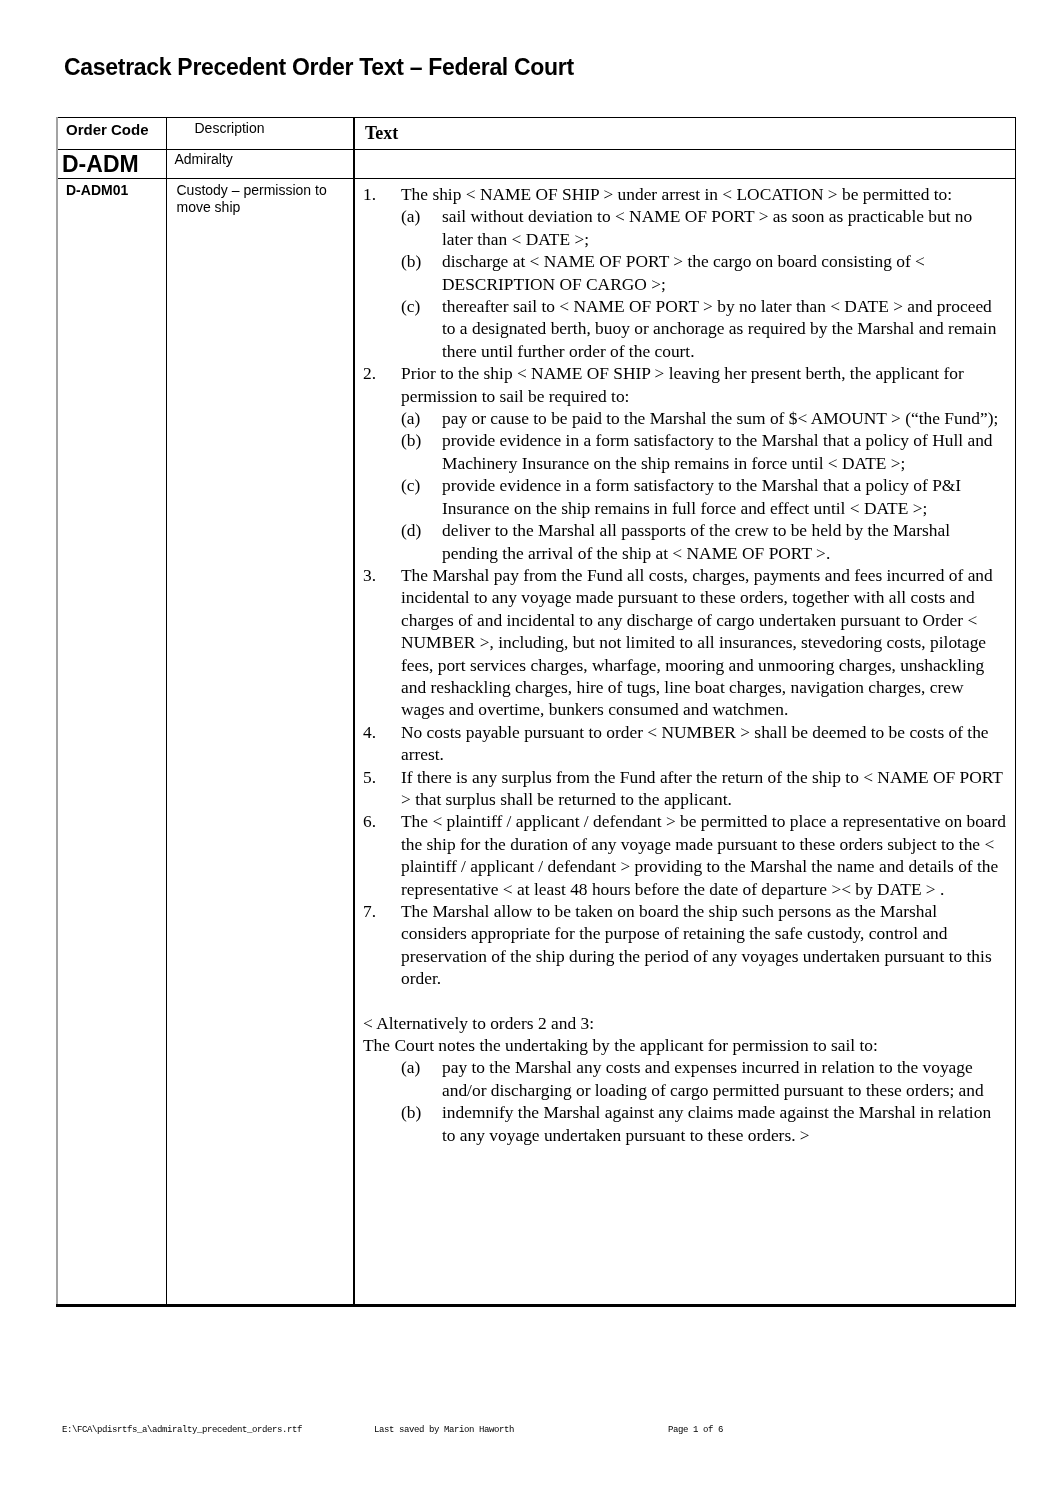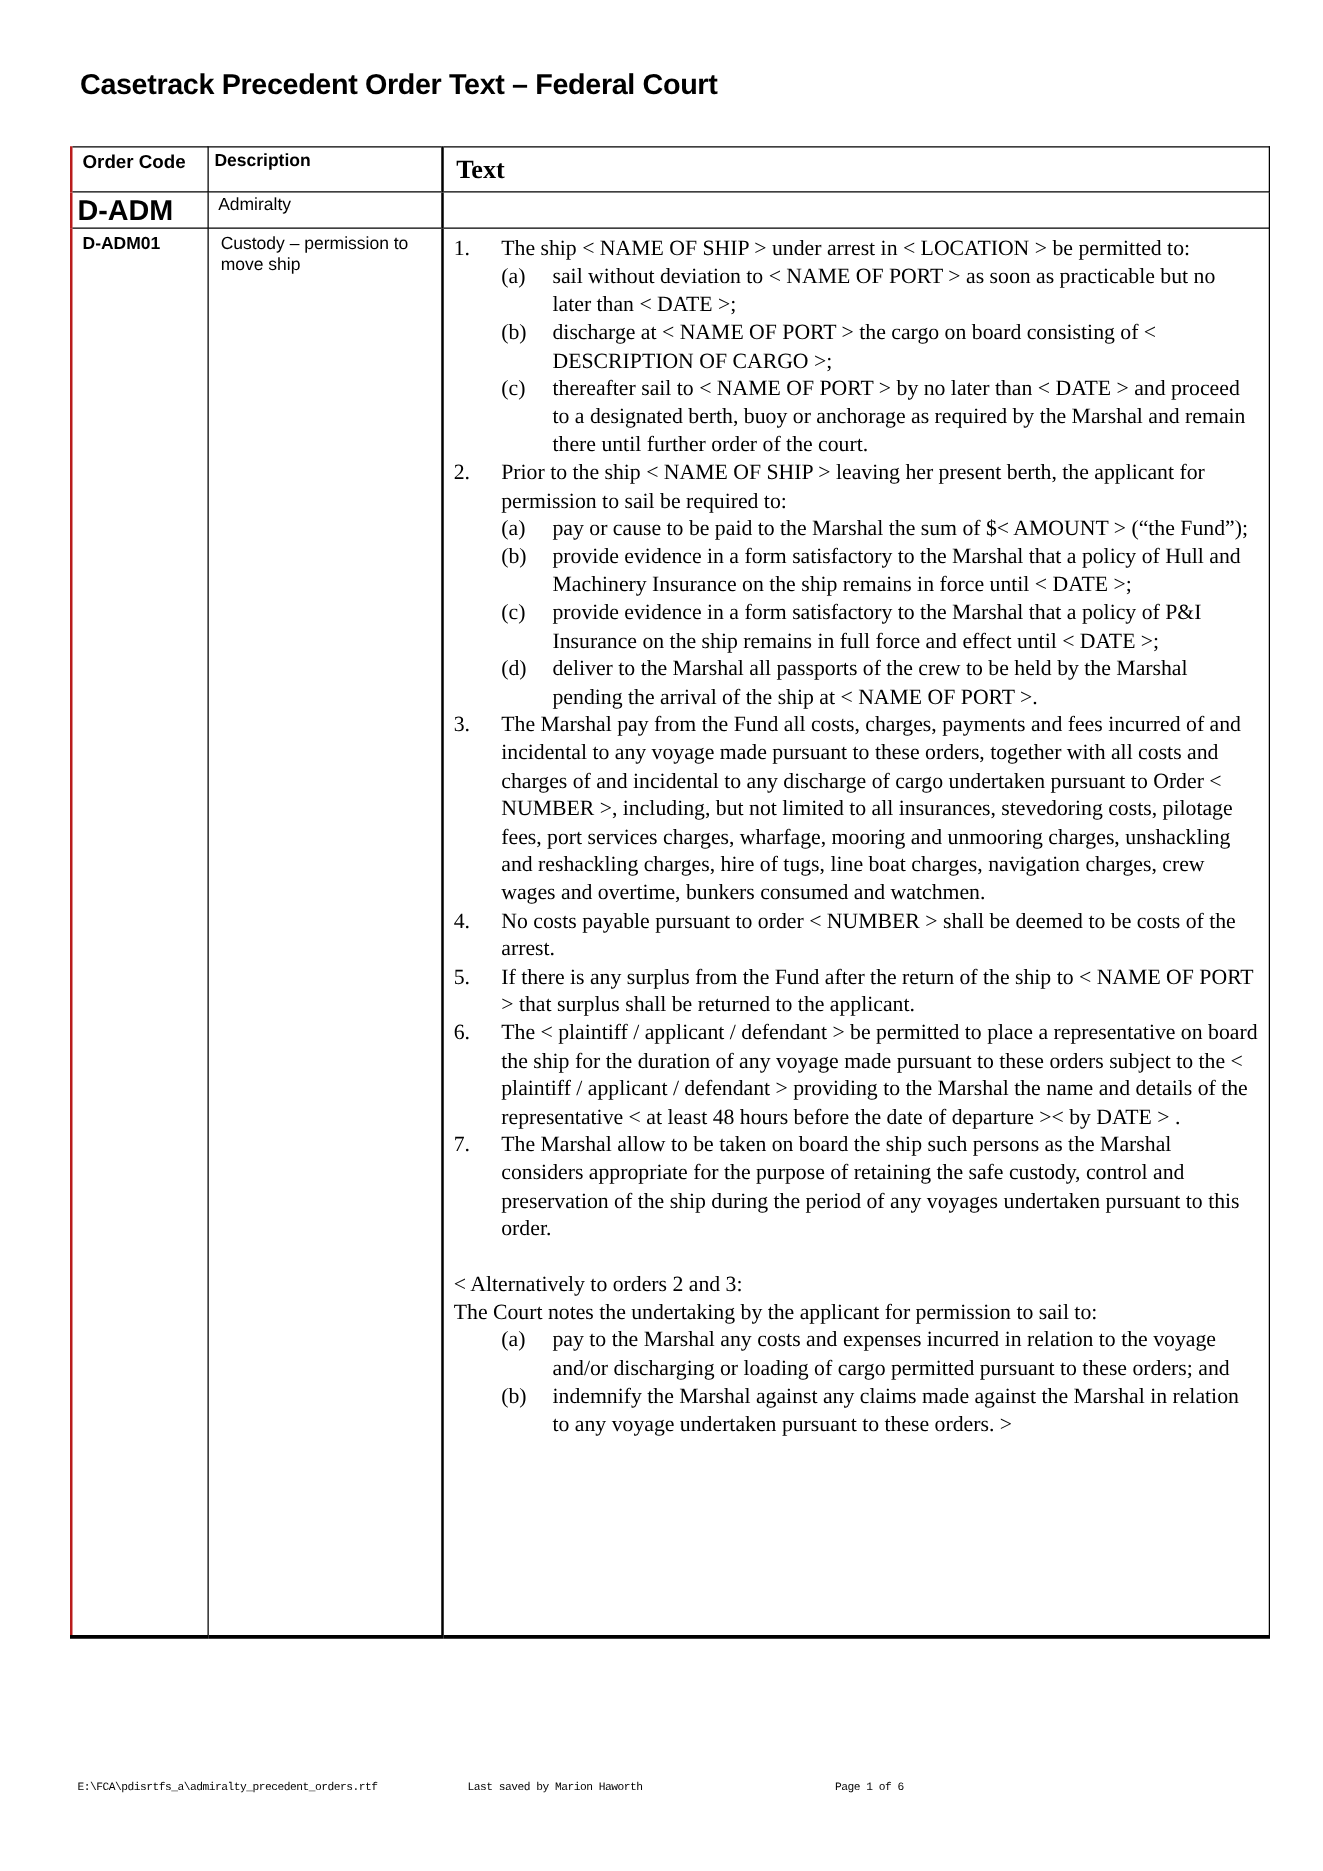--- a/index.html
+++ b/index.html
@@ -9,31 +9,31 @@
     font-family: "Liberation Sans", sans-serif; font-weight: bold; font-size: 23px;
     letter-spacing: -0.3px;
   }
   table.orders {
     position: absolute; left: 56px; top: 117px; width: 958px;
     border-collapse: collapse; table-layout: fixed;
   }
   table.orders td {
     border: 1px solid #000; vertical-align: top; padding: 0;
   }
-  table.orders tr td:first-child { border-left: 2px solid #b91c1c; }
+  table.orders tr td:first-child { border-left: 2px solid #a3a3a3; }
   table.orders tr td:nth-child(2) { border-right: 2px solid #000; }
   table.orders tr:last-child td { border-bottom: 3px solid #000; }
   col.c1 { width: 109px; }
   col.c2 { width: 188px; }
   col.c3 { width: 661px; }
   .sans { font-family: "Liberation Sans", sans-serif; }
   .serif { font-family: "Liberation Serif", serif; }
   .hdr-code { font-weight: bold; font-size: 15px; line-height: 20px; padding: 2px 8px !important; }
-  .hdr-desc { font-weight: bold; font-size: 14px; line-height: 18px; padding: 1px 5px !important; }
-  .hdr-text { font-weight: bold; font-size: 21px; padding: 5px 10px !important; }
+  .hdr-desc { font-weight: normal; font-size: 14px; line-height: 18px; padding: 1px 28px !important; }
+  .hdr-text { font-weight: bold; font-size: 18px; padding: 5px 10px !important; }
   .sec-code { font-weight: bold; font-size: 23px; line-height: 28px; padding: 0 4px !important; height: 28px; margin-top: 40px; }
   .sec-desc { font-size: 14px; padding: 1px 8px !important; }
   .row-code { font-weight: bold; font-size: 14px; padding: 3px 8px !important; }
   .row-desc { font-size: 14px; line-height: 17px; padding: 3px 10px !important; }
   .row-text { padding: 4px 8px 0 8px !important; font-size: 17.4px; line-height: 22.4px; height: 1121px; }
   .num-item { display: flex; }
   .num { width: 38px; flex: none; }
   .num-body { flex: 1; }
   .sub-item { display: flex; }
   .sub-lab { width: 41px; flex: none; }

